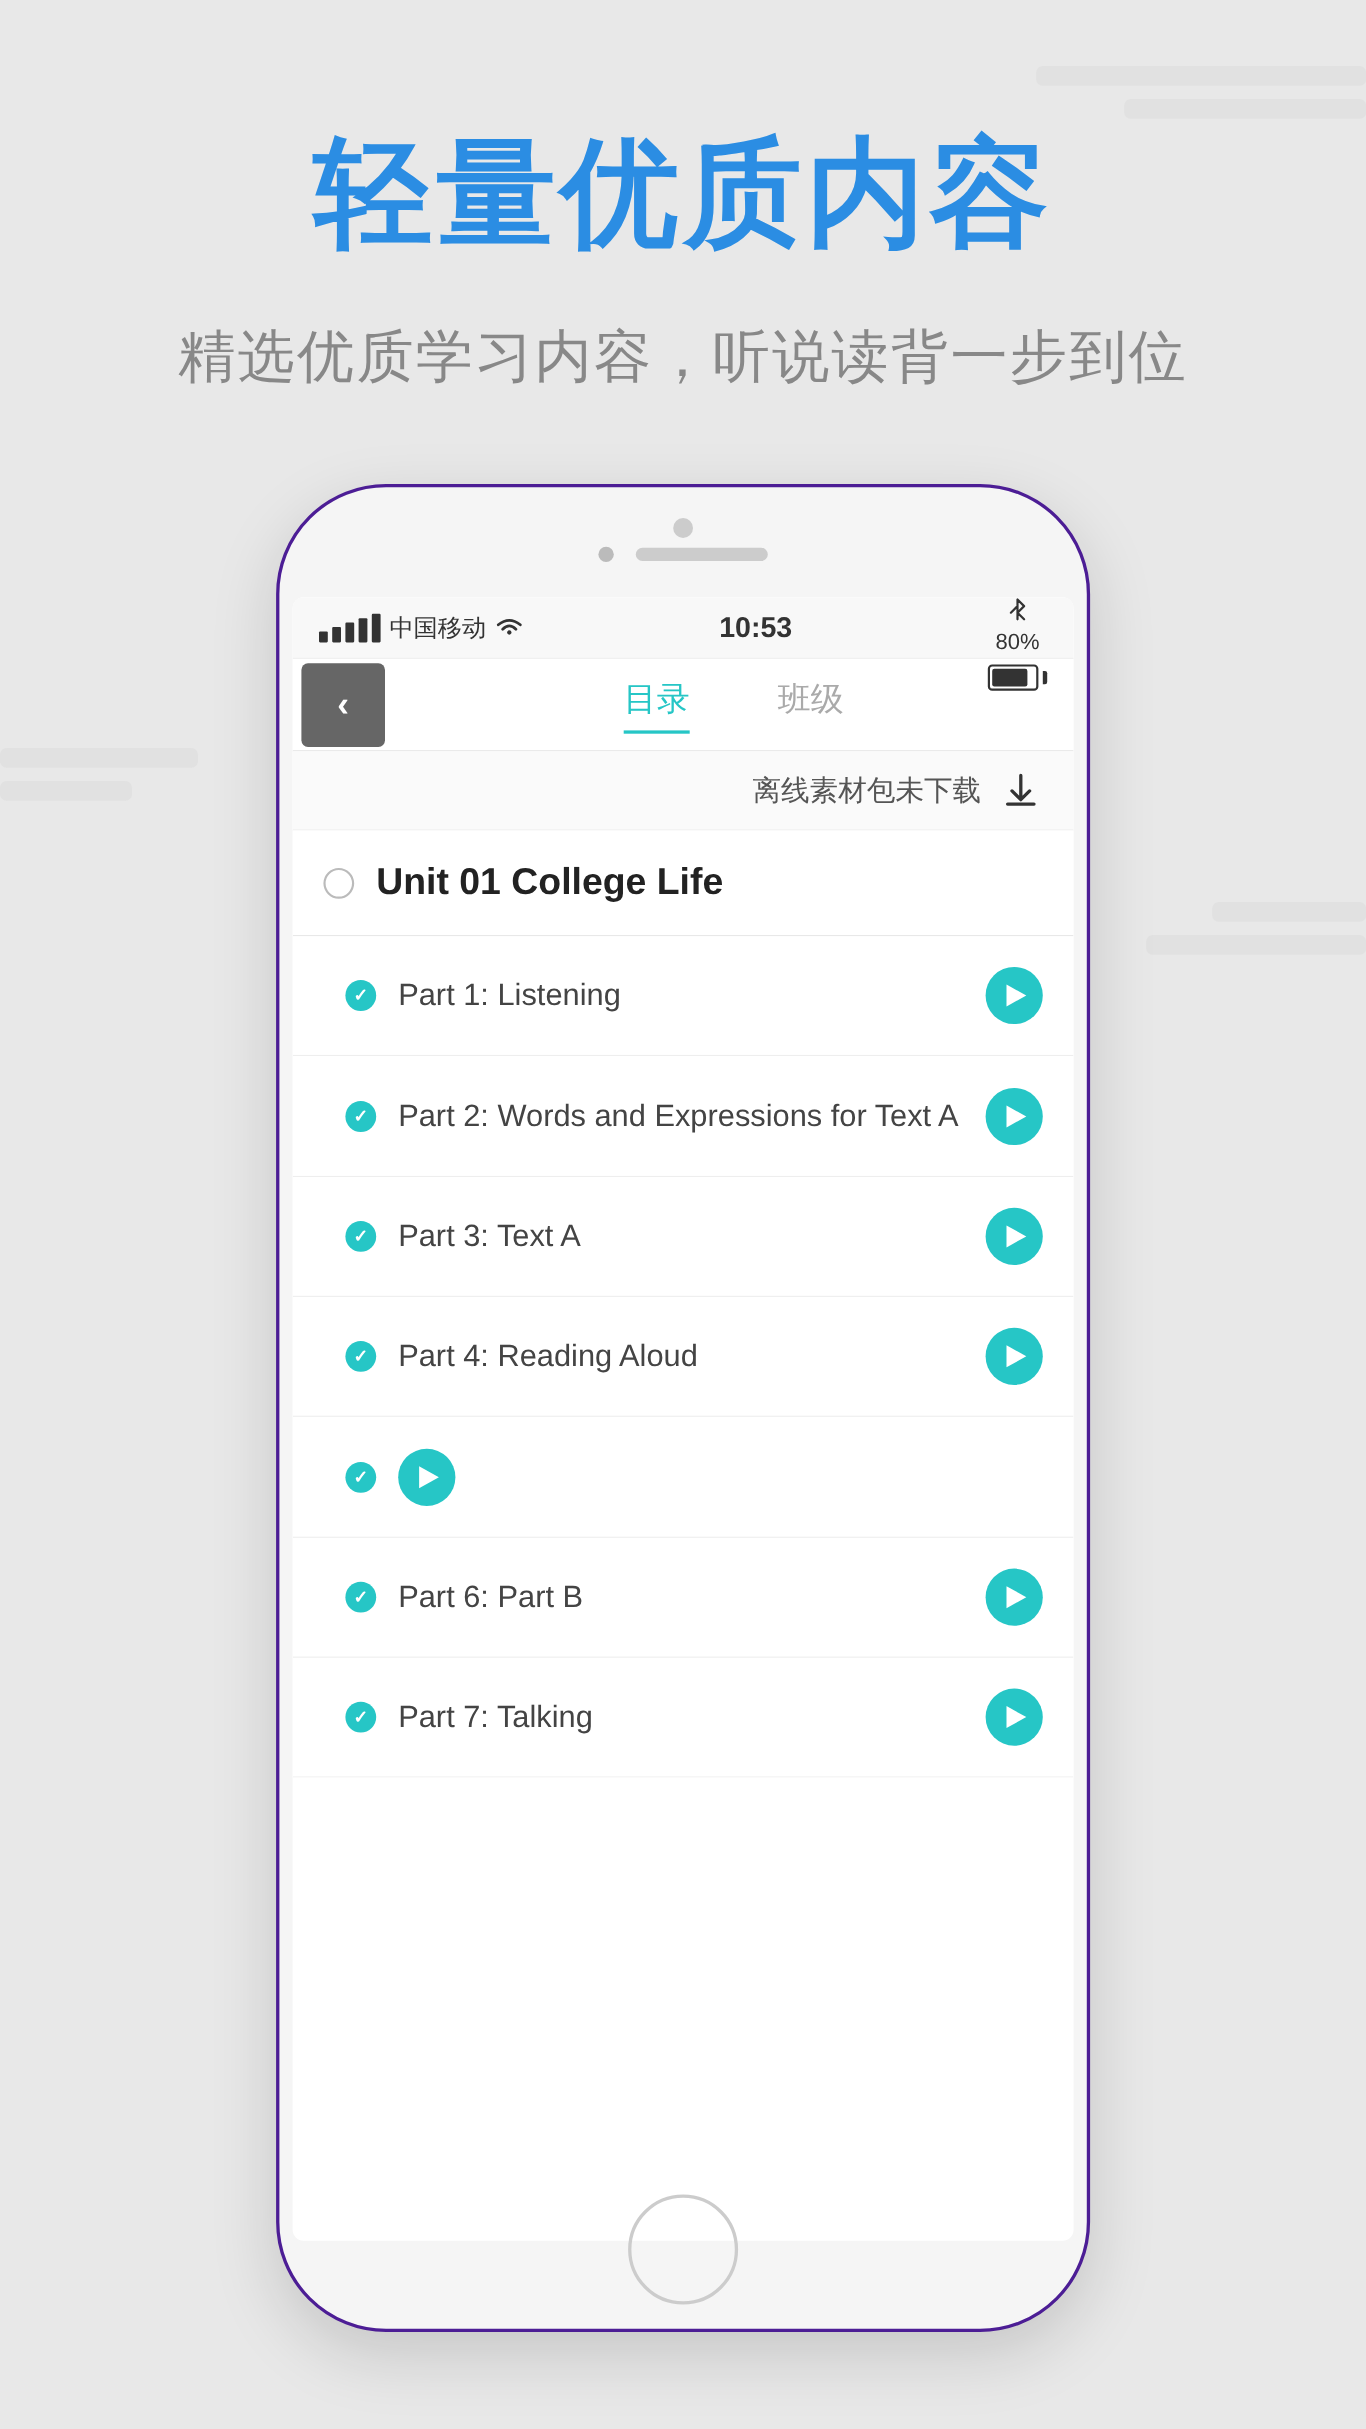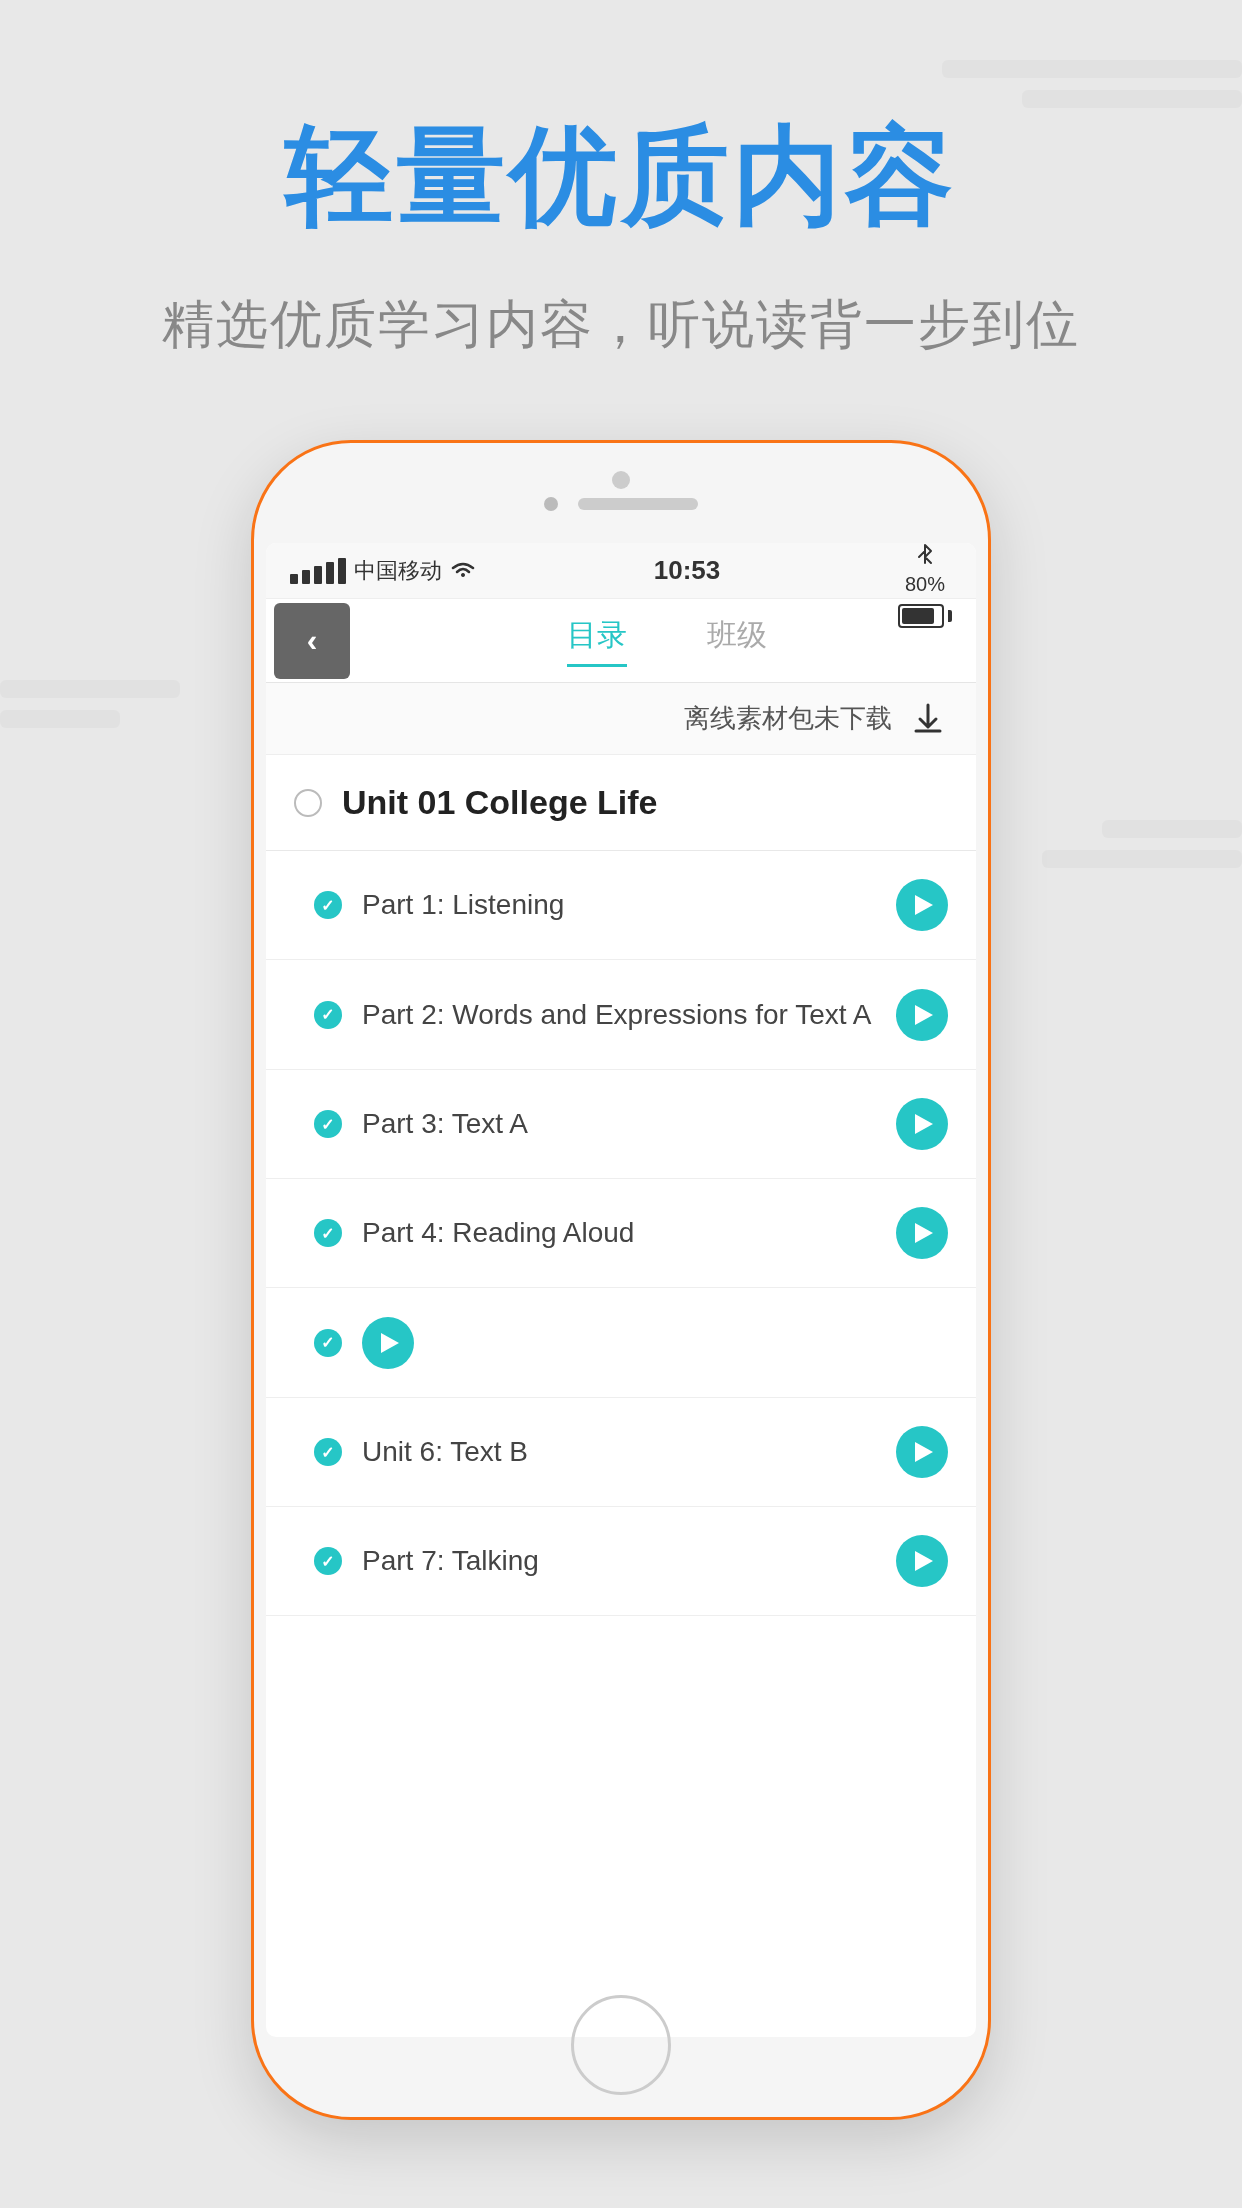--- a/index.html
+++ b/index.html
@@ -48,21 +48,21 @@
 
     
     .phone-shell {
       position: absolute;
       top: 0;
       left: 0;
       width: 100%;
       height: 100%;
       background: #f5f5f5;
       border-radius: 100px;
-      border: 3px solid #f97316;
+      border: 3px solid #4c1d95;
       box-shadow: 0 20px 60px rgba(0,0,0,0.15);
       overflow: hidden;
     }
 
     
     .phone-top-bar {
       position: absolute;
       top: 28px;
       left: 50%;
       transform: translateX(-50%);
@@ -495,21 +495,21 @@
           </div>
           <div class="play-btn">
             <div class="play-triangle"></div>
           </div>
         </div>
 
         <div class="part-item">
           <div class="check-circle">
             <span class="check-mark">✓</span>
           </div>
-          <span class="part-name">Unit 6: Text B</span>
+          <span class="part-name">Part 6: Part B</span>
           <div class="play-btn">
             <div class="play-triangle"></div>
           </div>
         </div>
 
         <div class="part-item">
           <div class="check-circle">
             <span class="check-mark">✓</span>
           </div>
           <span class="part-name">Part 7: Talking</span>

